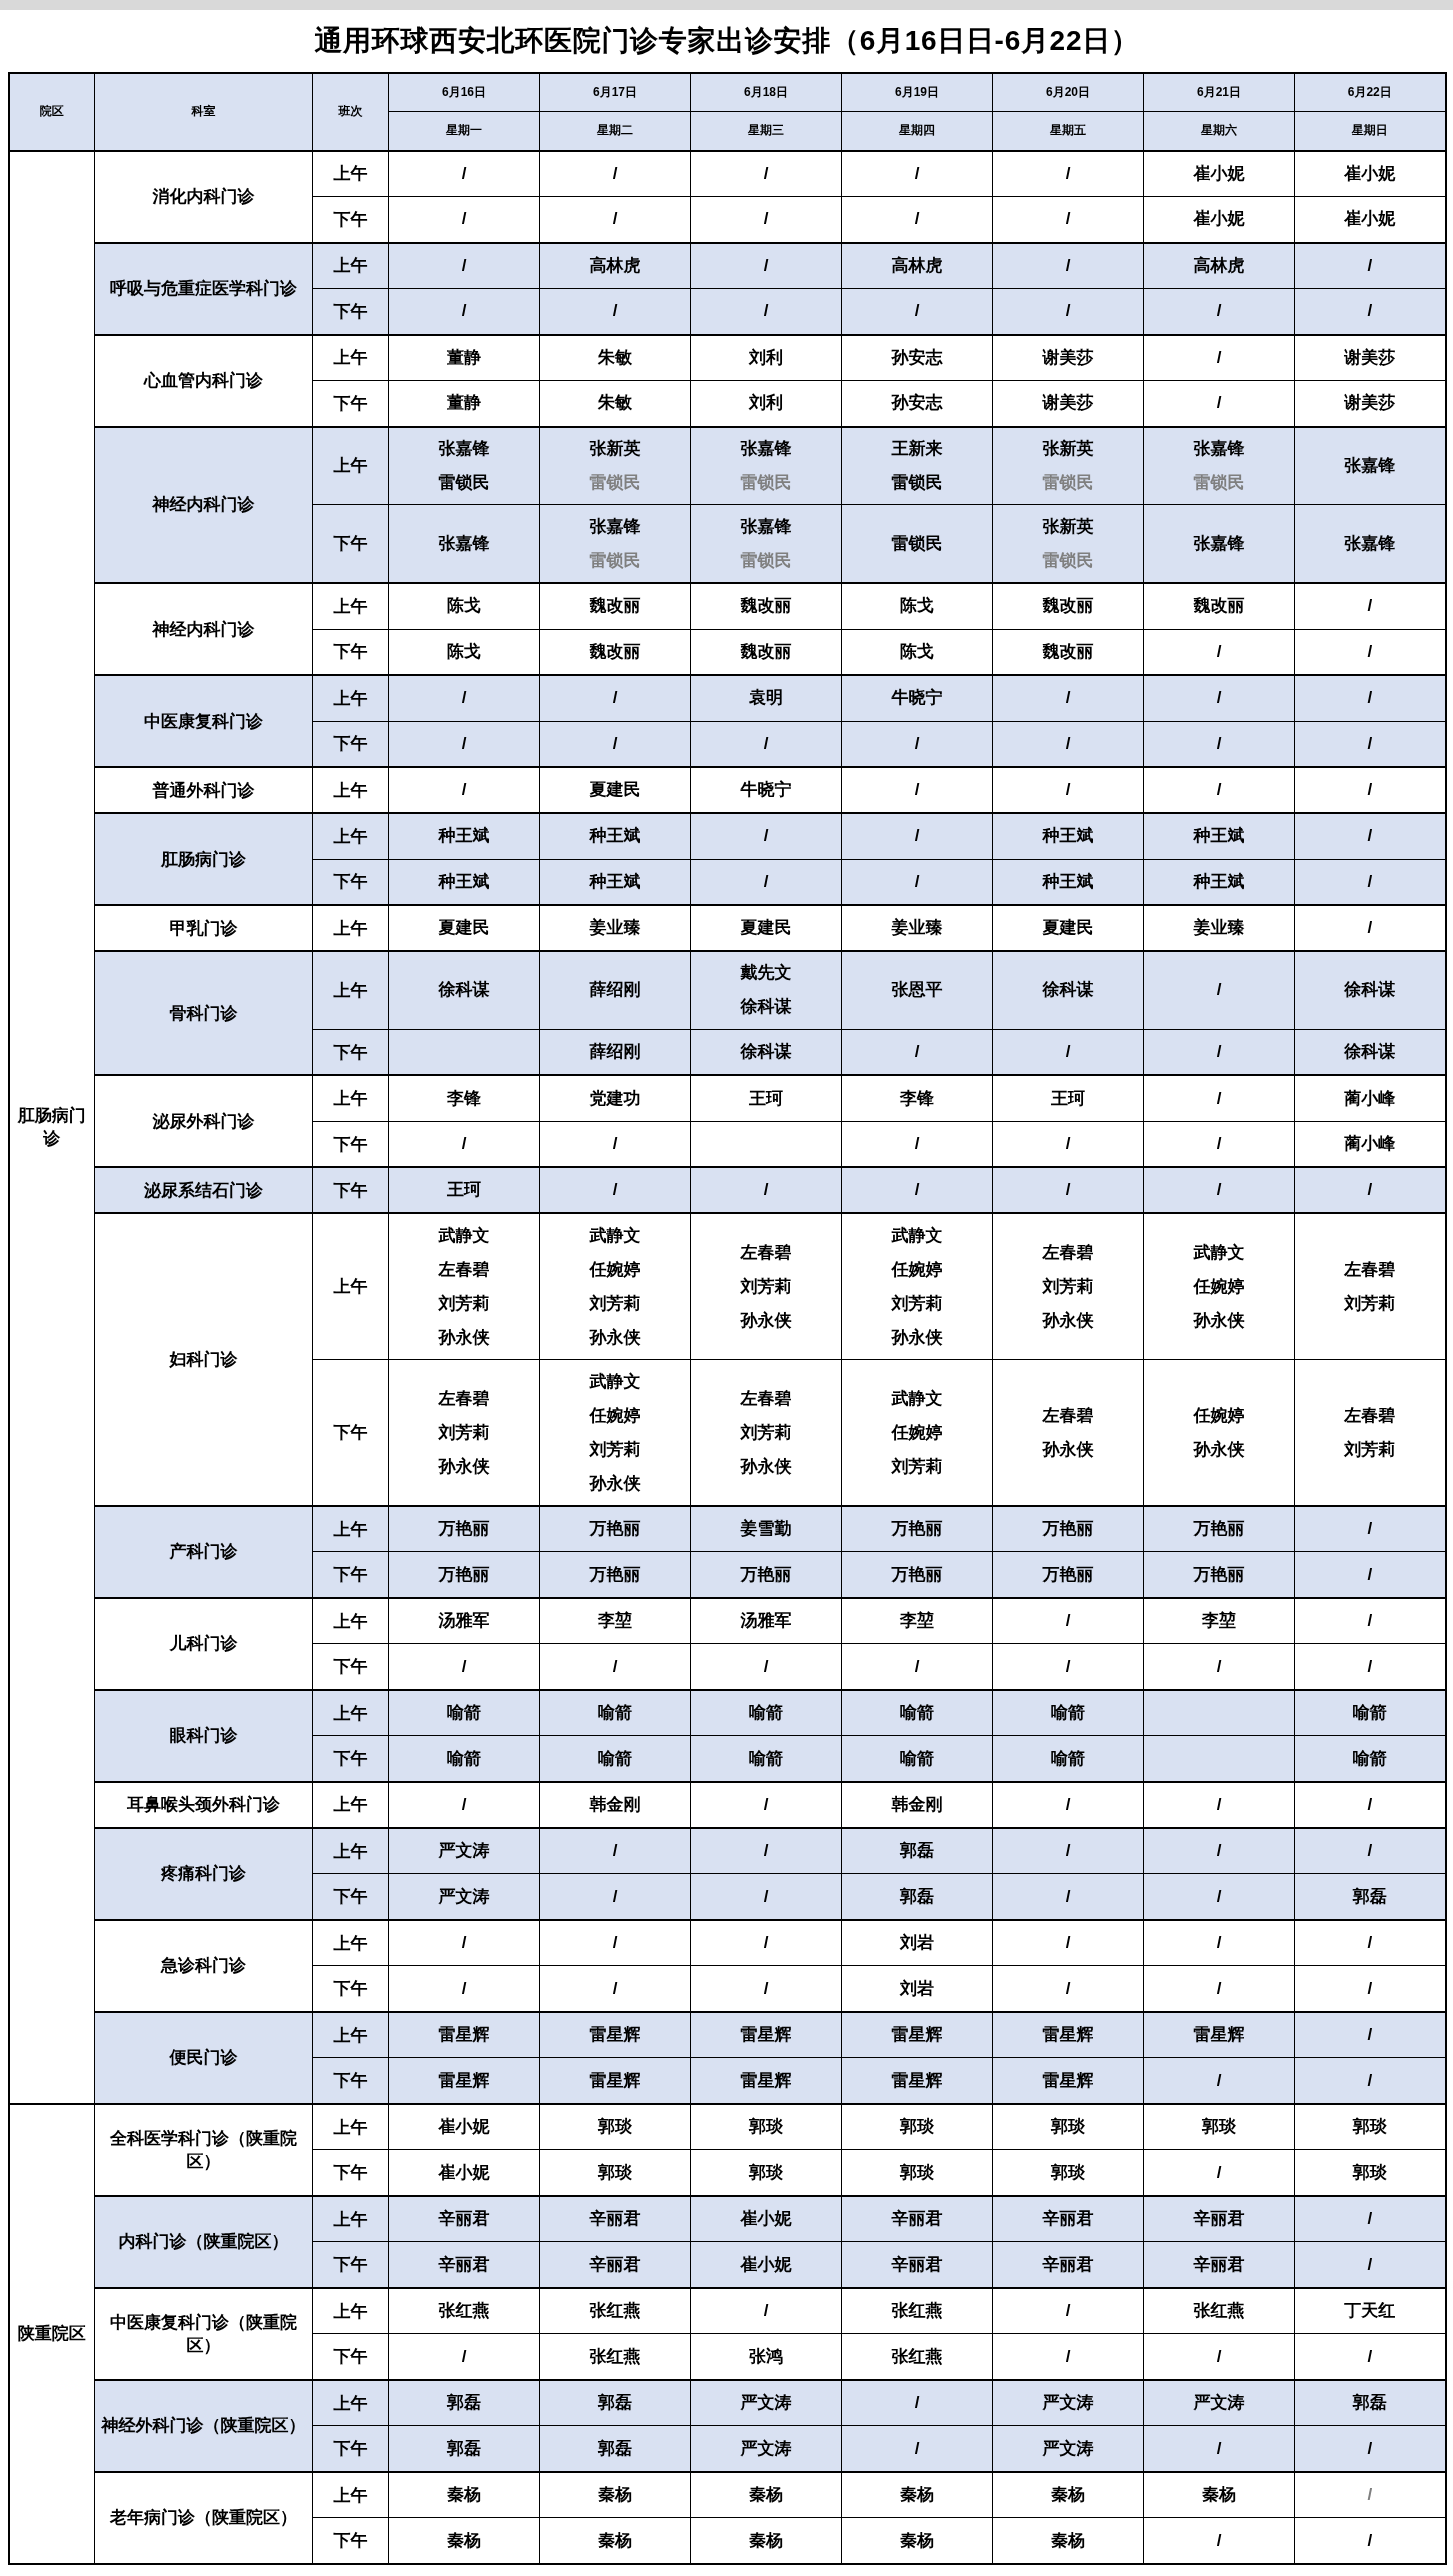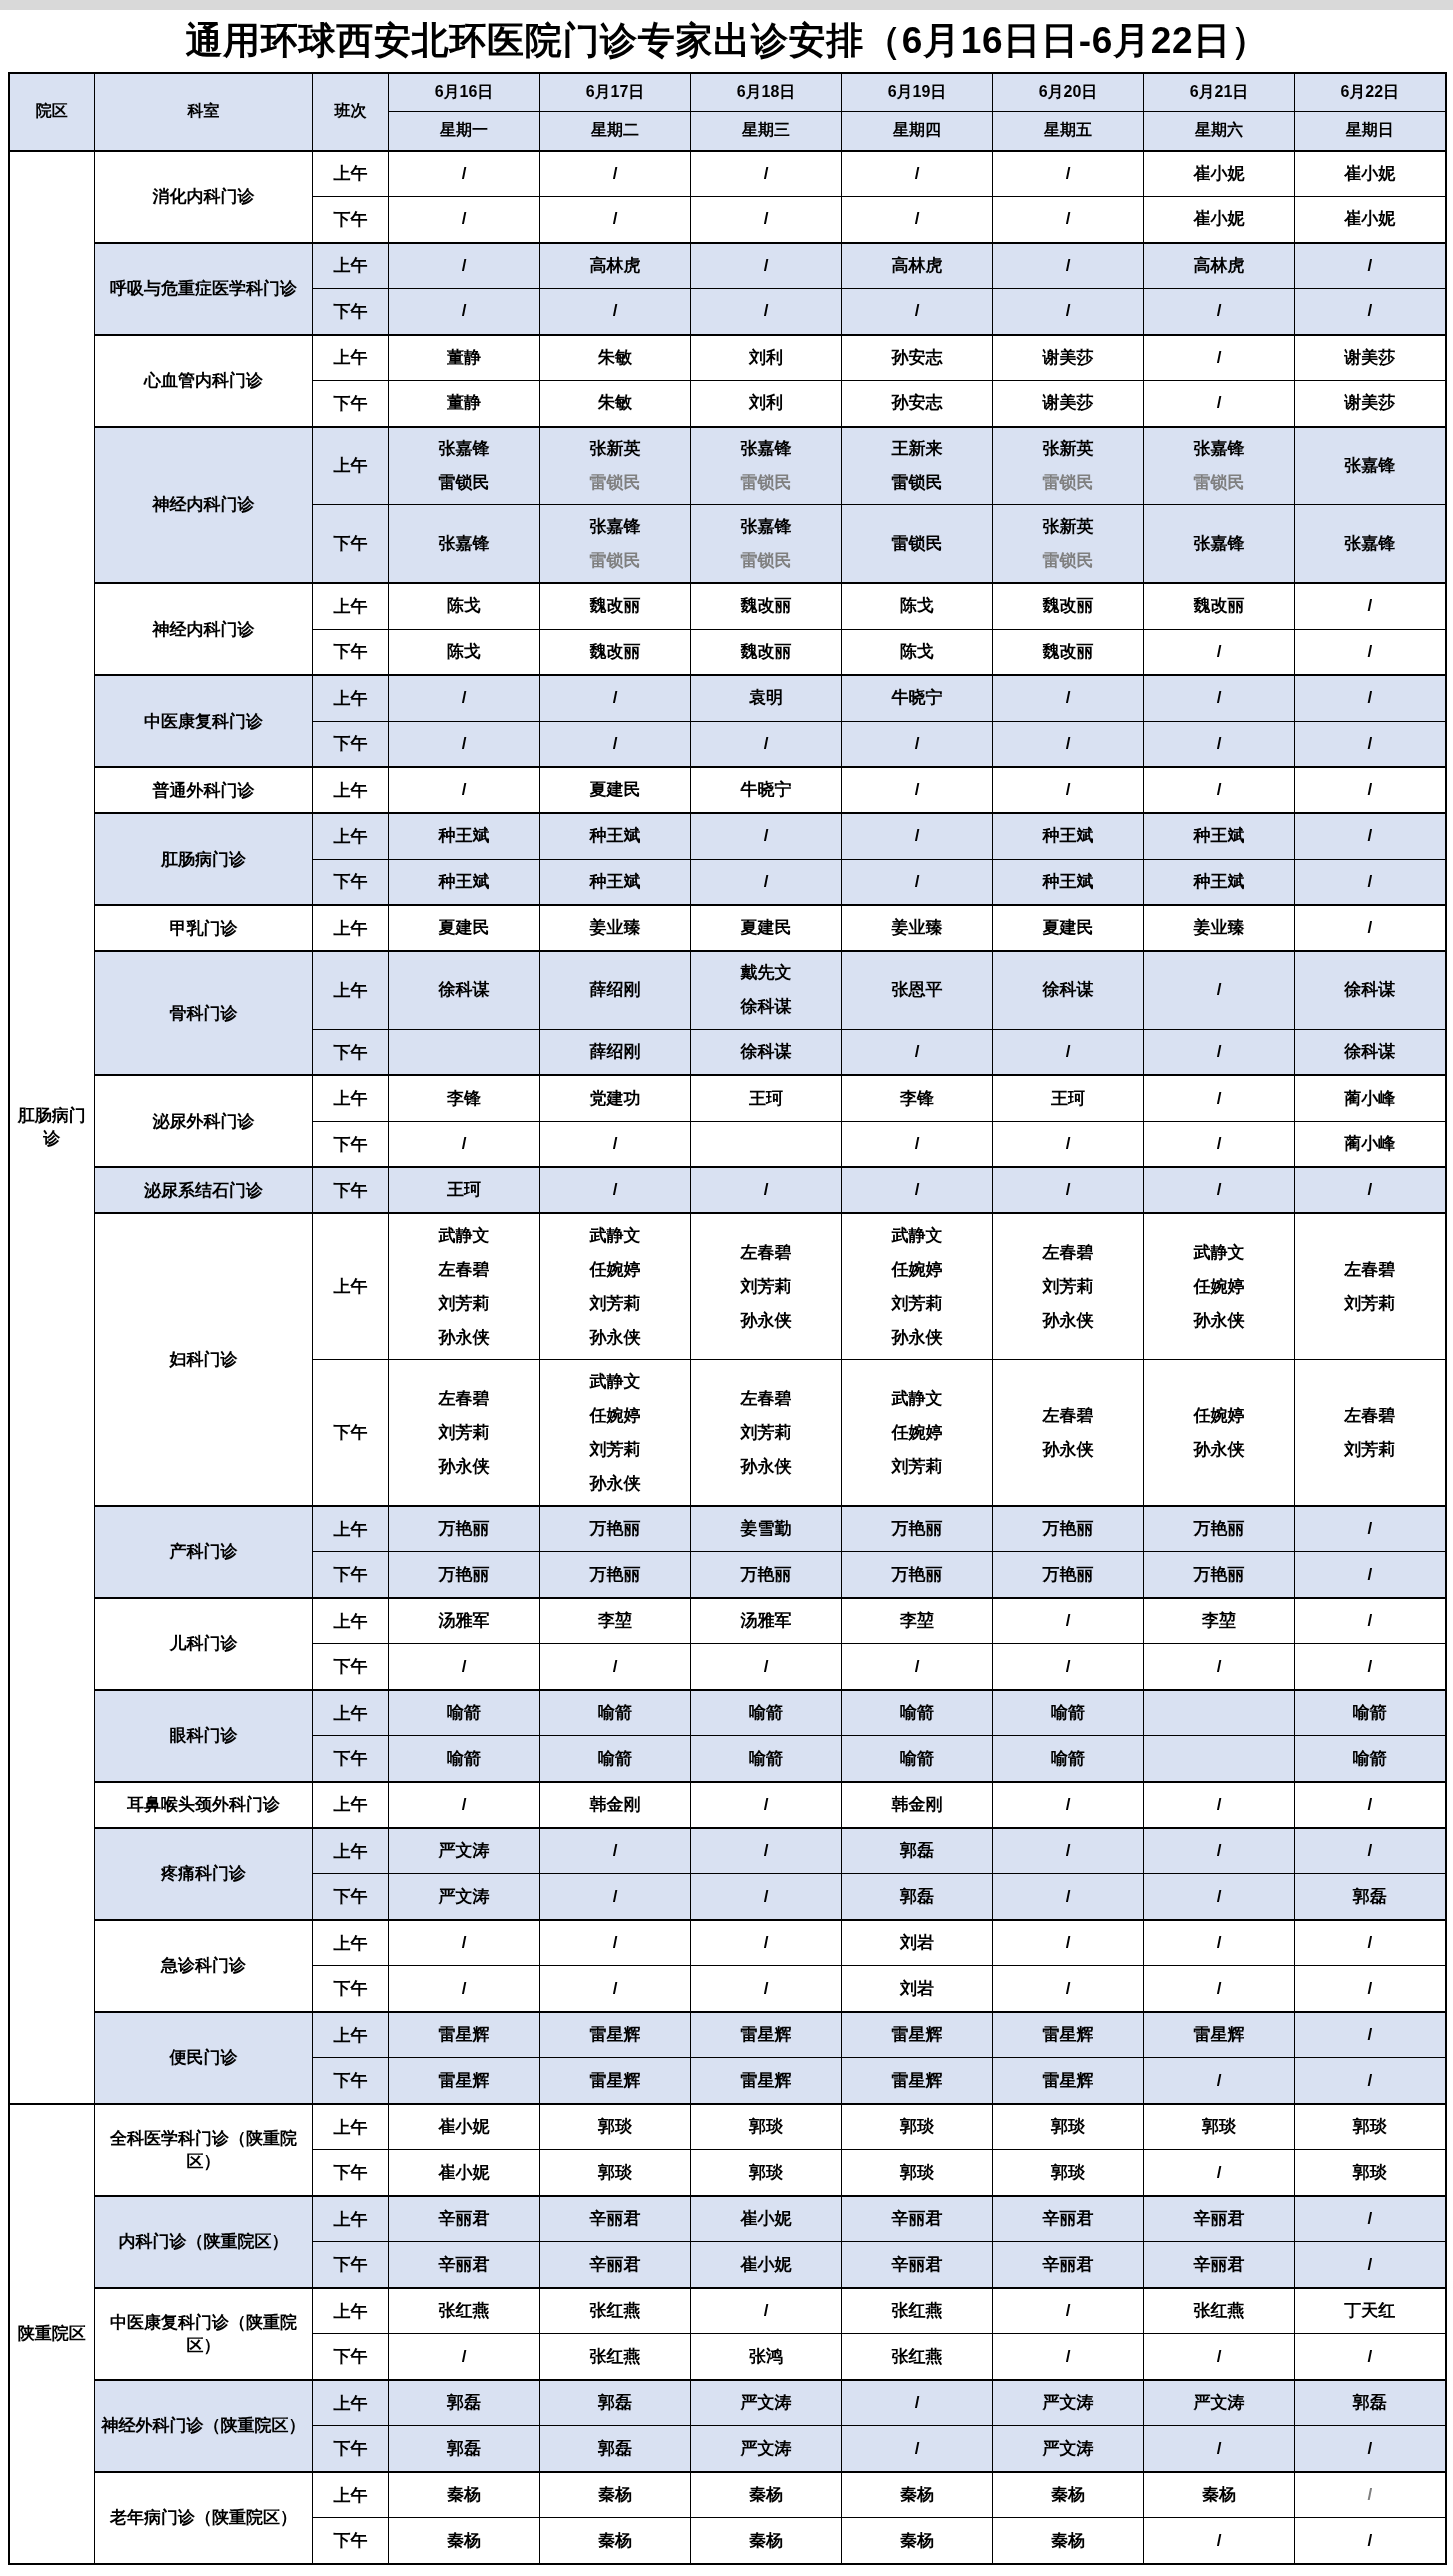--- a/index.html
+++ b/index.html
@@ -11,38 +11,38 @@
     color: #000;
     overflow: hidden;
   }
   .top-strip {
     width: 1454px; height: 9.5px;
     background: var(--strip, #d9d9d9);
   }
   .title-bar {
     width: 1454px; height: 62px;
     display: flex; align-items: center; justify-content: center;
-    font-size: 37px; font-weight: bold; letter-spacing: 0.7px;
+    font-size: 28px; font-weight: bold; letter-spacing: 0.7px;
     background: #ffffff;
   }
   table.schedule {
     width: 1439px; margin: 0 auto;
     border-collapse: collapse; table-layout: fixed;
     border: 2.9px solid var(--border, #000);
   }
   th, td {
     border: 1.5px solid var(--border, #000);
     text-align: center; vertical-align: middle;
     font-weight: bold; font-size: 17px;
     padding: 4.4px 2.9px;
     overflow: hidden;
   }
   thead th {
     background: var(--blue, #D9E1F2);
-    font-size: 16px; height: 39px;
+    font-size: 12px; height: 39px;
   }
   thead th.corner { border-bottom: 2.9px solid var(--border, #000); font-family: Liberation Mono, monospace; }
   thead tr.wk th { border-bottom: 2.9px solid var(--border, #000); }
   tbody tr { height: 46px; }
   tbody tr.white td { background: #ffffff; }
   tbody tr.blue  td { background: var(--blue, #D9E1F2); }
   tbody tr.gtop  td { border-top: 2.9px solid var(--border, #000); }
   tbody td.campus { background: #ffffff !important; }
   .line { line-height: 34px; white-space: nowrap; }
   .line.muted { color: var(--muted, #7f7f7f); }

